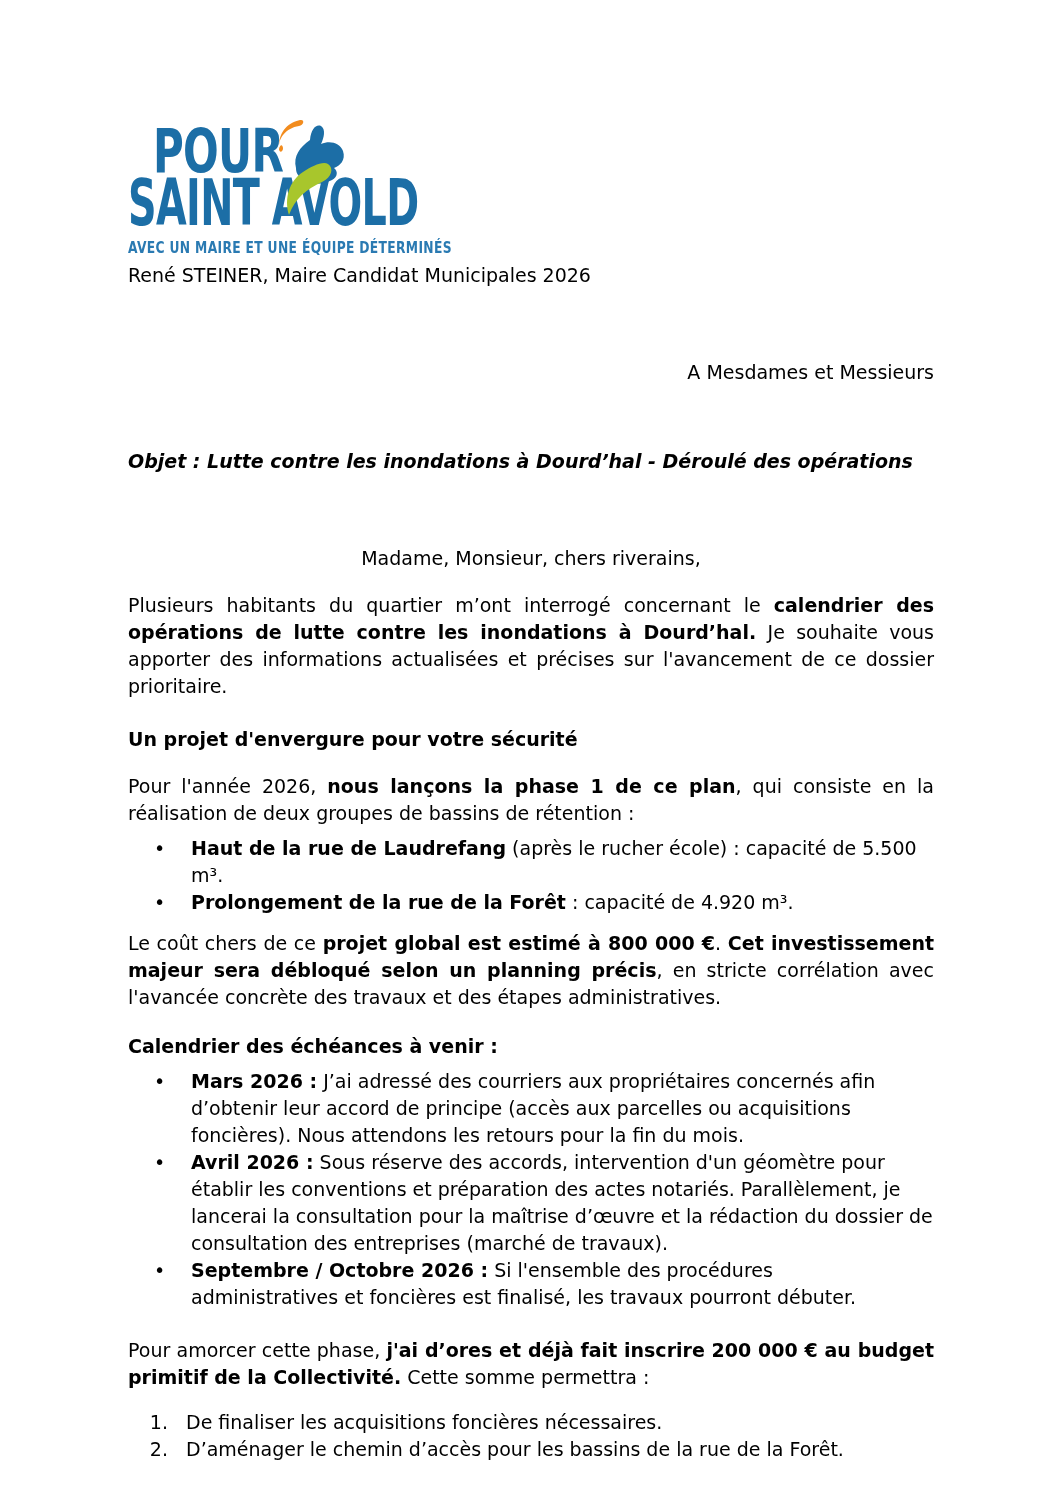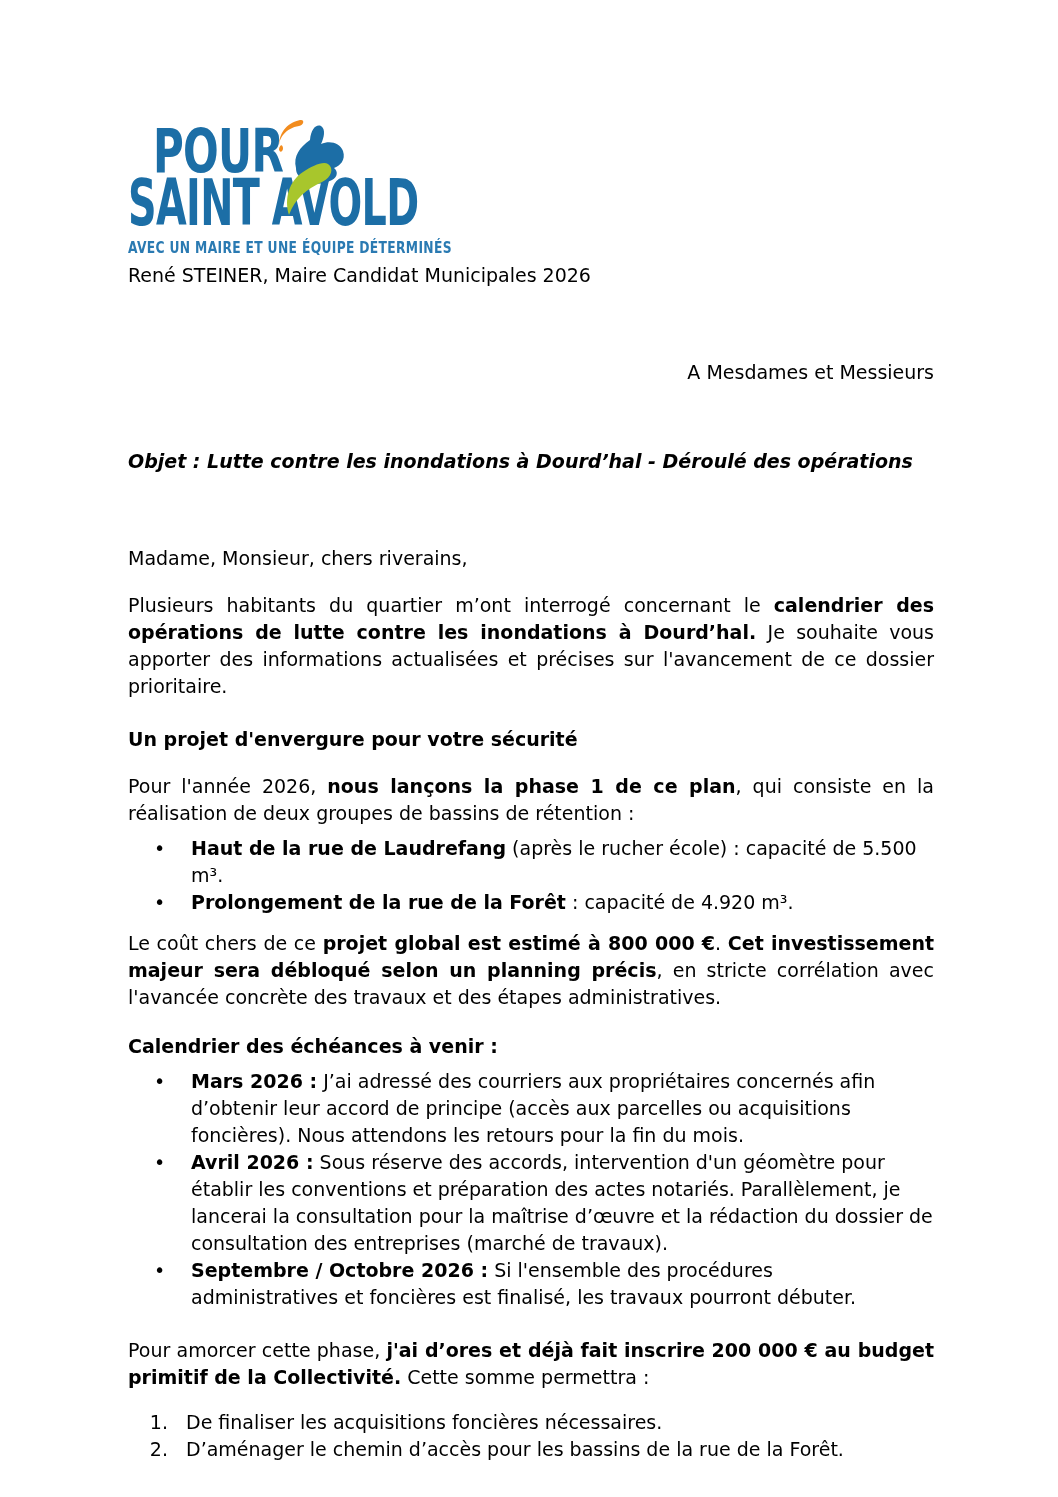--- a/index.html
+++ b/index.html
@@ -28,21 +28,21 @@
   .logo-tagline{
     margin-top:5px;font-size:15px;font-weight:bold;letter-spacing:0.4px;
     transform:scaleX(0.82);transform-origin:0 50%;white-space:nowrap;
   }
   .logo-icon{position:absolute;left:138px;top:-10px;}
 
   
   .sender{margin-top:18px;}
   .recipient{margin-top:70px;text-align:right;font-weight:normal;}
   .subject{margin-top:62px;font-weight:bold;font-style:italic;}
-  .salutation{margin-top:70px;}
+  .salutation{margin-top:70px;text-align:center;}
   p.body{margin:0;margin-top:20px;text-align:justify;}
   .section-title{margin-top:26px;font-weight:bold;}
   .b{font-weight:bold;}
 
   .ul{margin-top:8px;}
   .li{display:flex;margin:0;}
   .li .marker{width:27px;text-align:center;margin-left:18px;flex:0 0 aupx;}
   .li .marker{flex:0 0 27px;}
   .li .txt{flex:1;padding-left:18px;}
   .ol{margin-top:18px;}

